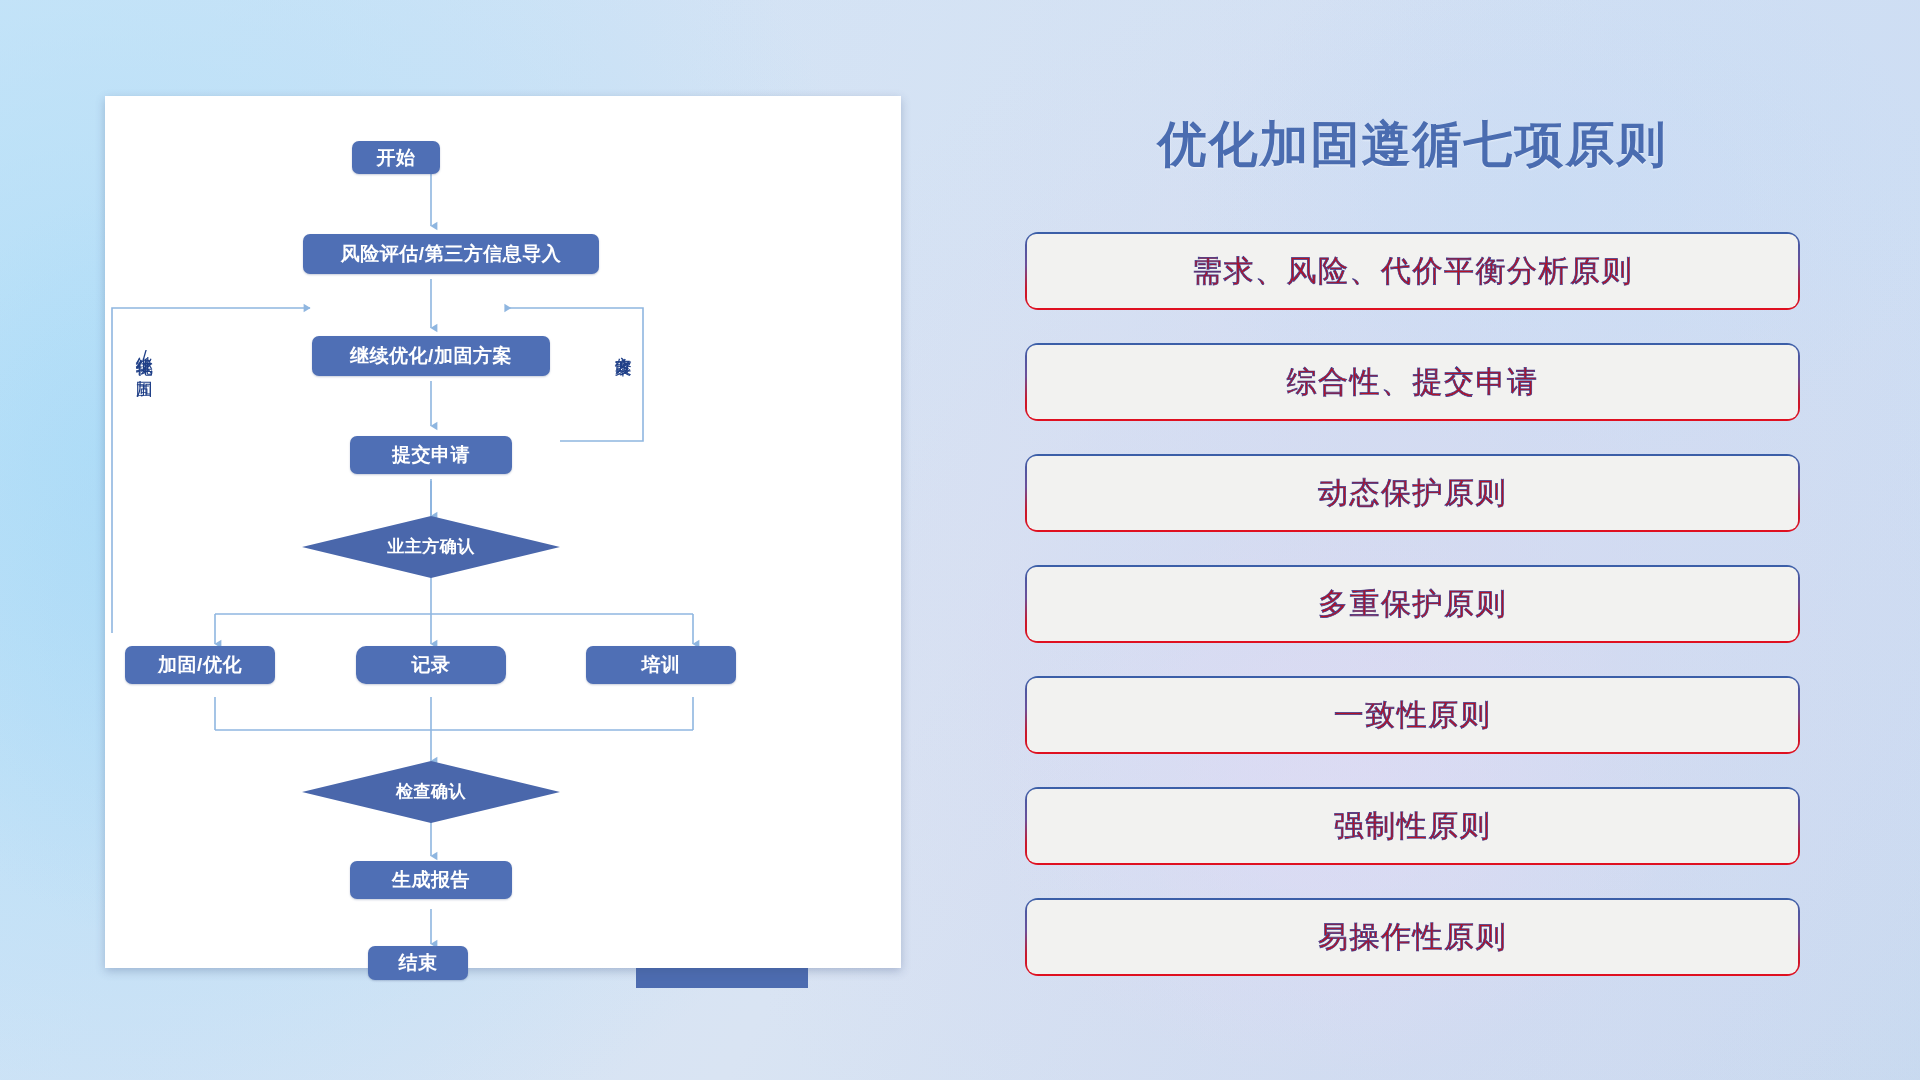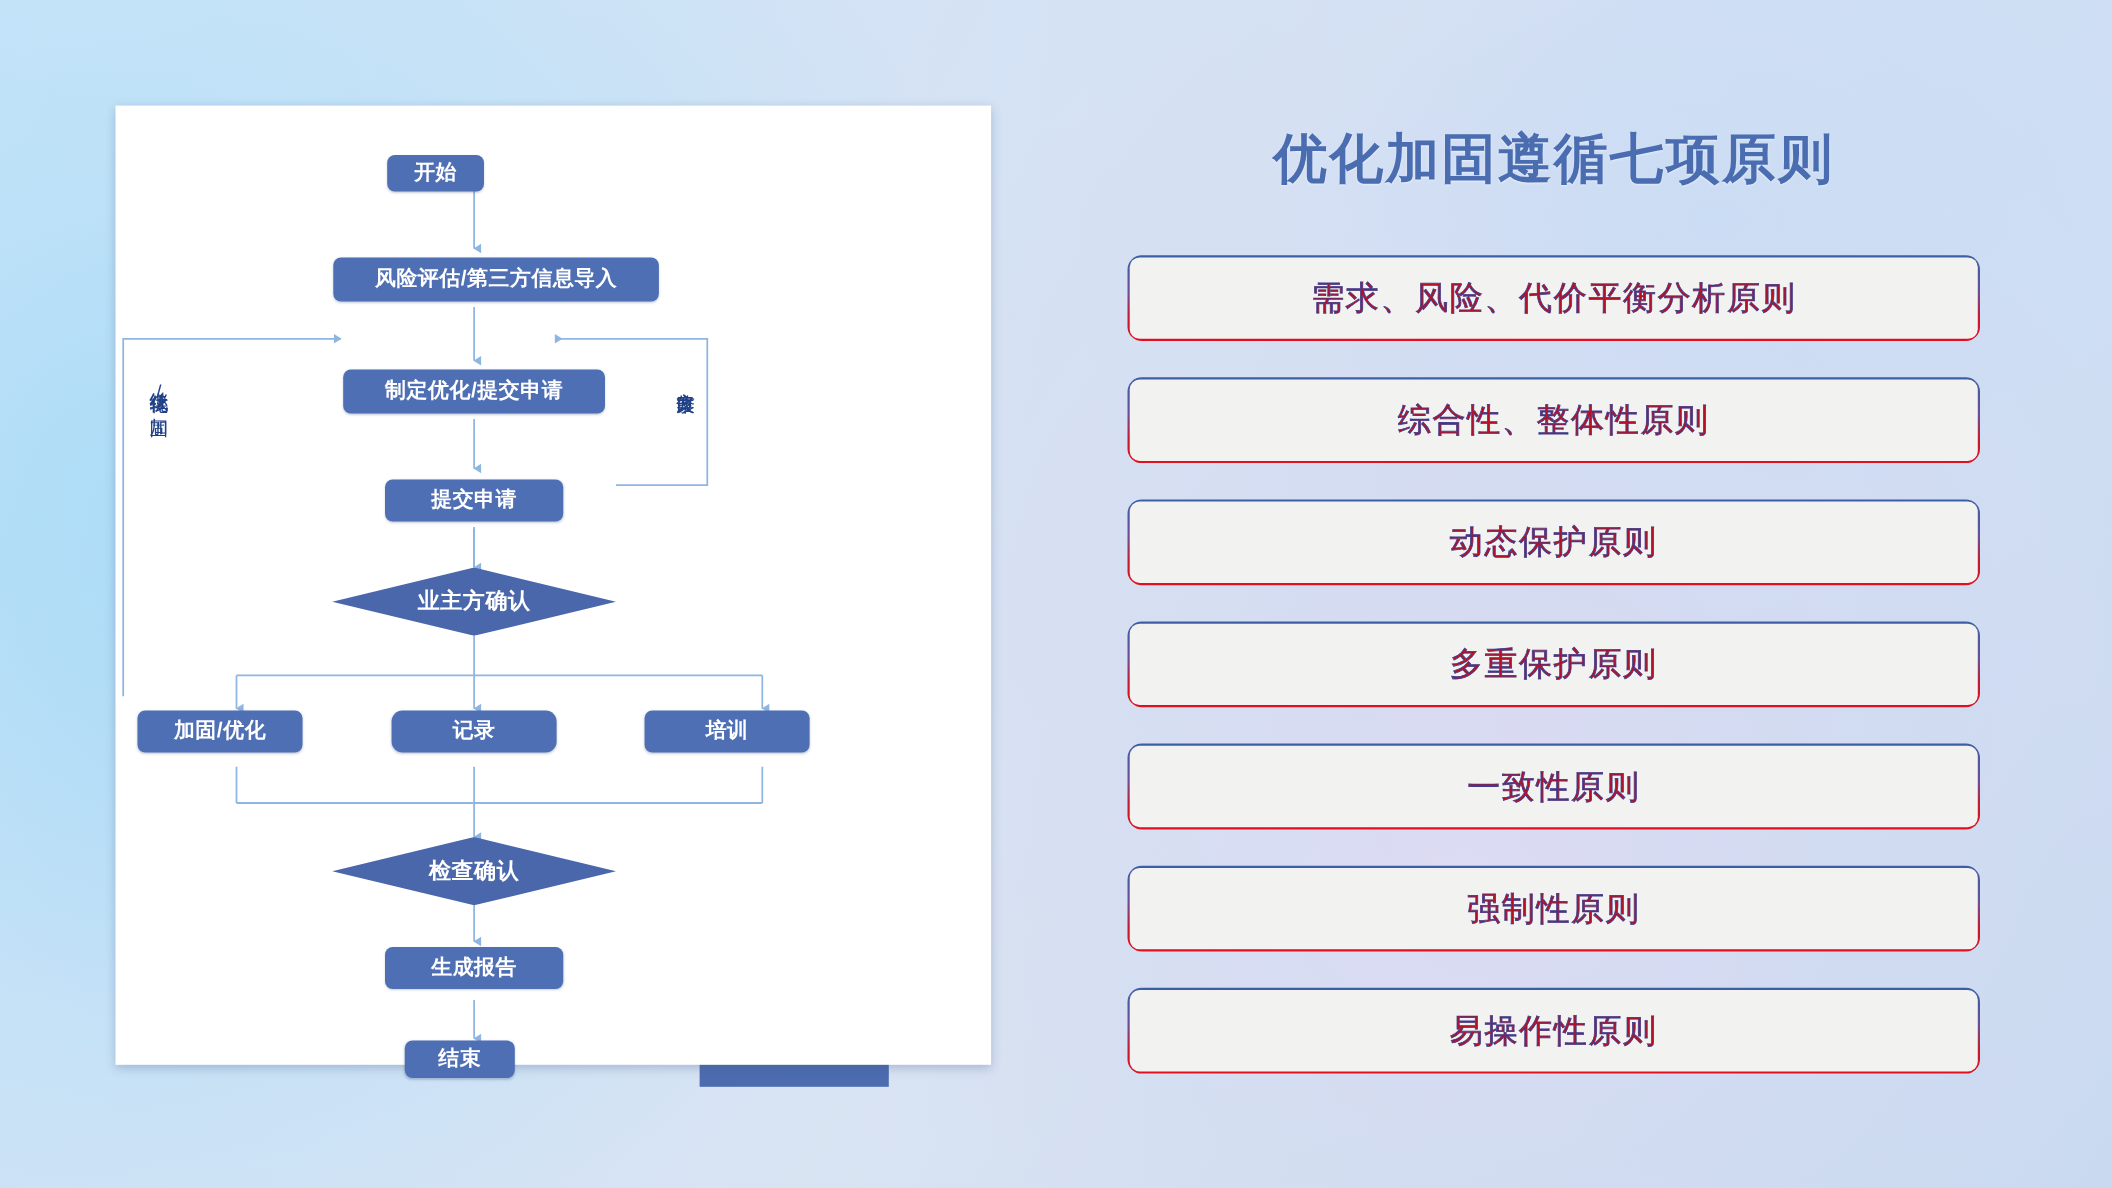--- a/index.html
+++ b/index.html
@@ -88,21 +88,21 @@
   }
   .node.proc {
     background: #4f6fb5;
     border-radius: 7px;
     font-size: 19px;
     letter-spacing: 0.5px;
     box-shadow: 0 1px 2px rgba(40,60,110,0.25);
   }
   .node.dec {
     background: transparent;
-    font-size: 20px;
+    font-size: 17px;
     letter-spacing: 0.5px;
   }
   .node.dec .dec-shape {
     position: absolute;
     left: 0; top: 0;
     width: 100%;
     height: 100%;
     background: #4a67ab;
     clip-path: polygon(50% 0%, 100% 50%, 50% 100%, 0% 50%);
   }
@@ -247,21 +247,21 @@
 
     <div class="node proc" style="left:247px; top:45px; width:88px; height:33px;">
       <span>开始</span>
     </div>
 
     <div class="node proc" style="left:178px; top:138px; width:296px; height:40px;margin-left:20px;">
       <span>风险评估/第三方信息导入</span>
     </div>
 
     <div class="node proc" style="left:207px; top:240px; width:238px; height:40px;">
-      <span>制定优化/提交申请</span>
+      <span>继续优化/加固方案</span>
     </div>
 
     <div class="node proc" style="left:245px; top:340px; width:162px; height:38px;">
       <span>提交申请</span>
     </div>
 
     <div class="node dec" style="left:197px; top:420px; width:258px; height:62px;">
       <span class="dec-shape"></span>
       <span class="dec-label">业主方确认</span>
     </div>
@@ -298,21 +298,21 @@
   </div>
 </div>
 
 <div class="panel-title">优化加固遵循七项原则</div>
 
 <div class="principles">
   <div class="p-card">
     <span class="p-label">需求、风险、代价平衡分析原则</span>
   </div>
   <div class="p-card">
-    <span class="p-label">综合性、整体性原则</span>
+    <span class="p-label">综合性、提交申请</span>
   </div>
   <div class="p-card">
     <span class="p-label">动态保护原则</span>
   </div>
   <div class="p-card">
     <span class="p-label">多重保护原则</span>
   </div>
   <div class="p-card">
     <span class="p-label">一致性原则</span>
   </div>

